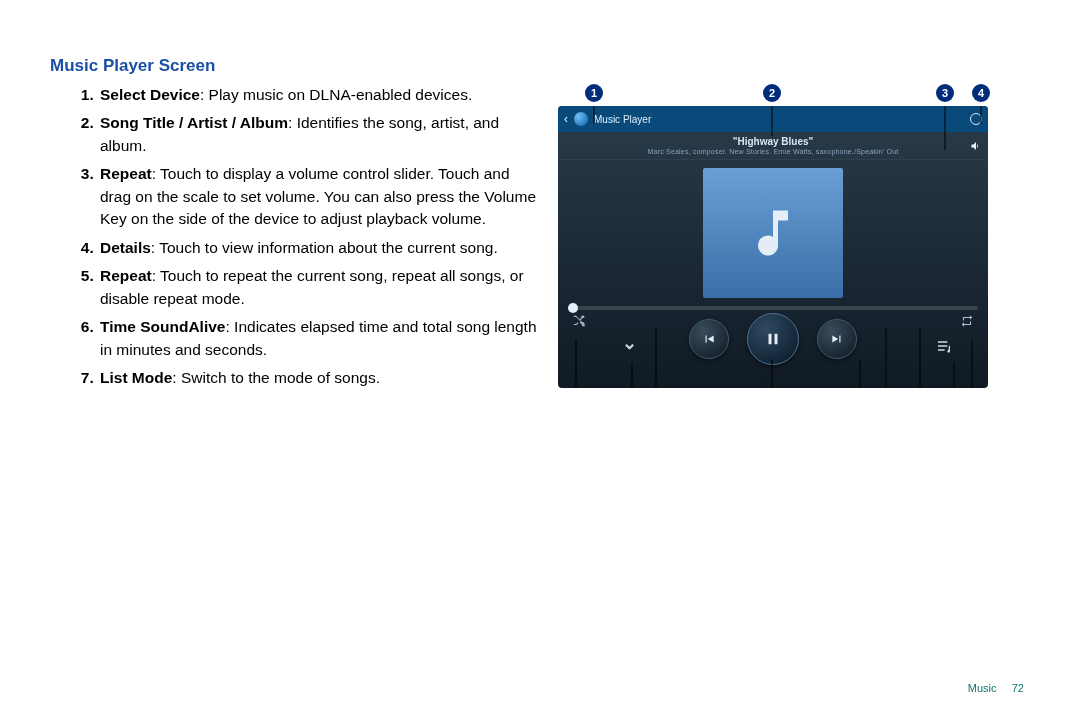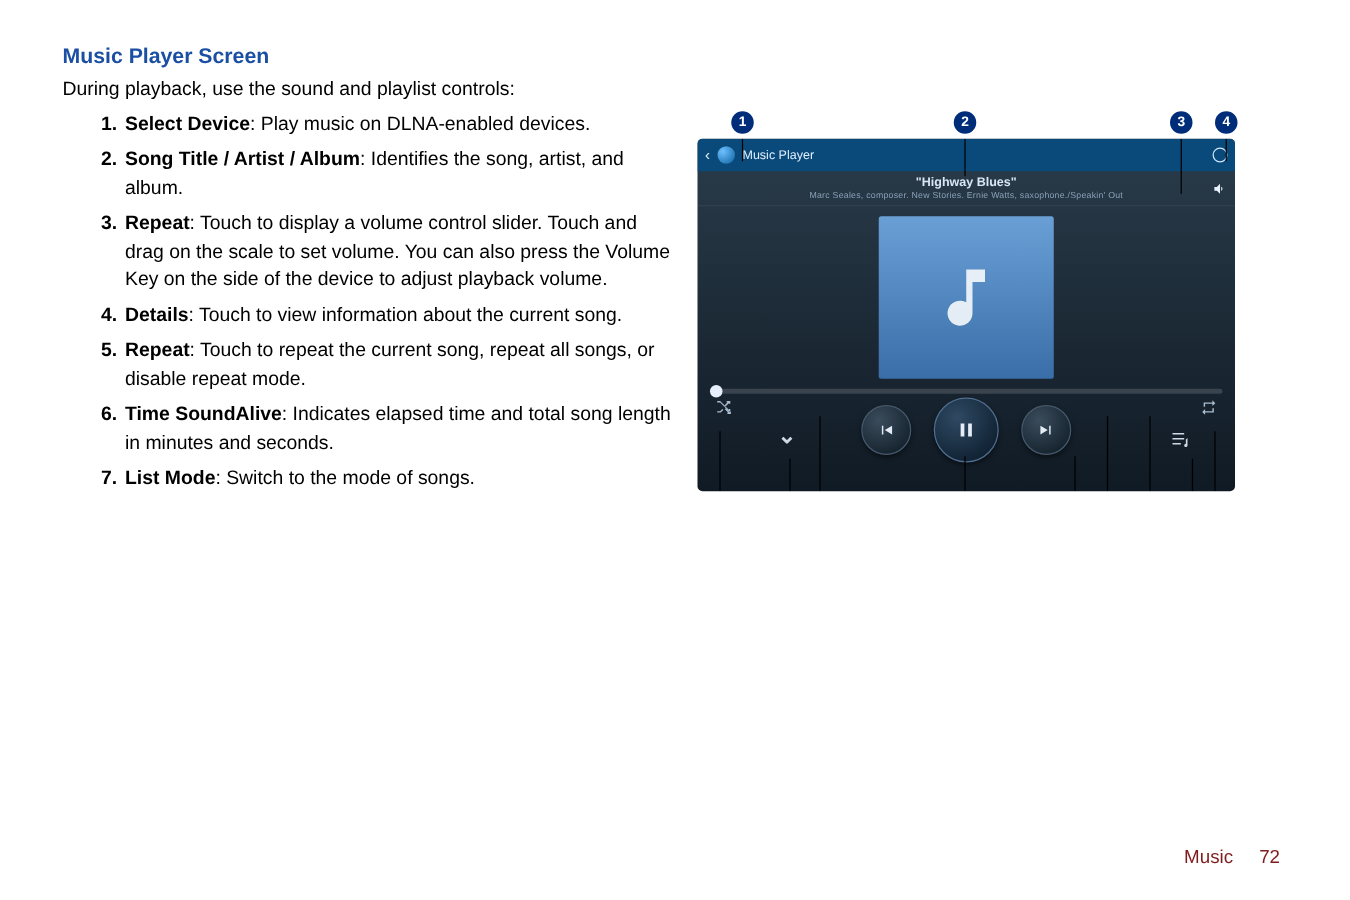--- a/index.html
+++ b/index.html
@@ -7,21 +7,21 @@
     padding: 0;
     width: 1080px;
     height: 720px;
     font-family: Arial, Helvetica, sans-serif;
     background: #fff;
     color: #000;
     position: relative;
     overflow: hidden;
   }
   .page {
-    padding: 35px 50px;
+    padding: 56px 50px;
     position: relative;
     height: 100%;
     box-sizing: border-box;
   }
   .section-title {
     color: #1a4fa3;
     font-weight: bold;
     font-size: 17px;
     margin-bottom: 8px;
   }
@@ -206,30 +206,29 @@
   .leaders {
     position: absolute;
     left: 0; top: 0; right: 0; bottom: 0;
     pointer-events: none;
   }
   .leaders svg { position: absolute; left: 0; top: 0; }
   .footer {
     position: absolute;
     right: 56px;
     bottom: 26px;
-    font-size: 15px;
-    color: #7f1d1d;
+    font-size: 11px;
+    color: #0f766e;
   }
 </style>
 </head>
 <body>
 
 <div class="page">
   <div class="section-title">Music Player Screen</div>
-  <div class="intro">During playback, use the sound and playlist controls:</div>
 
   <div class="content-row">
     <div class="text-col">
       <ol class="items">
         <li>
           <span class="b">Select Device</span><span>: Play music on DLNA-enabled devices.</span>
         </li>
         <li>
           <span class="b">Song Title / Artist / Album</span><span>: Identifies the song, artist, and album.</span>
         </li>

